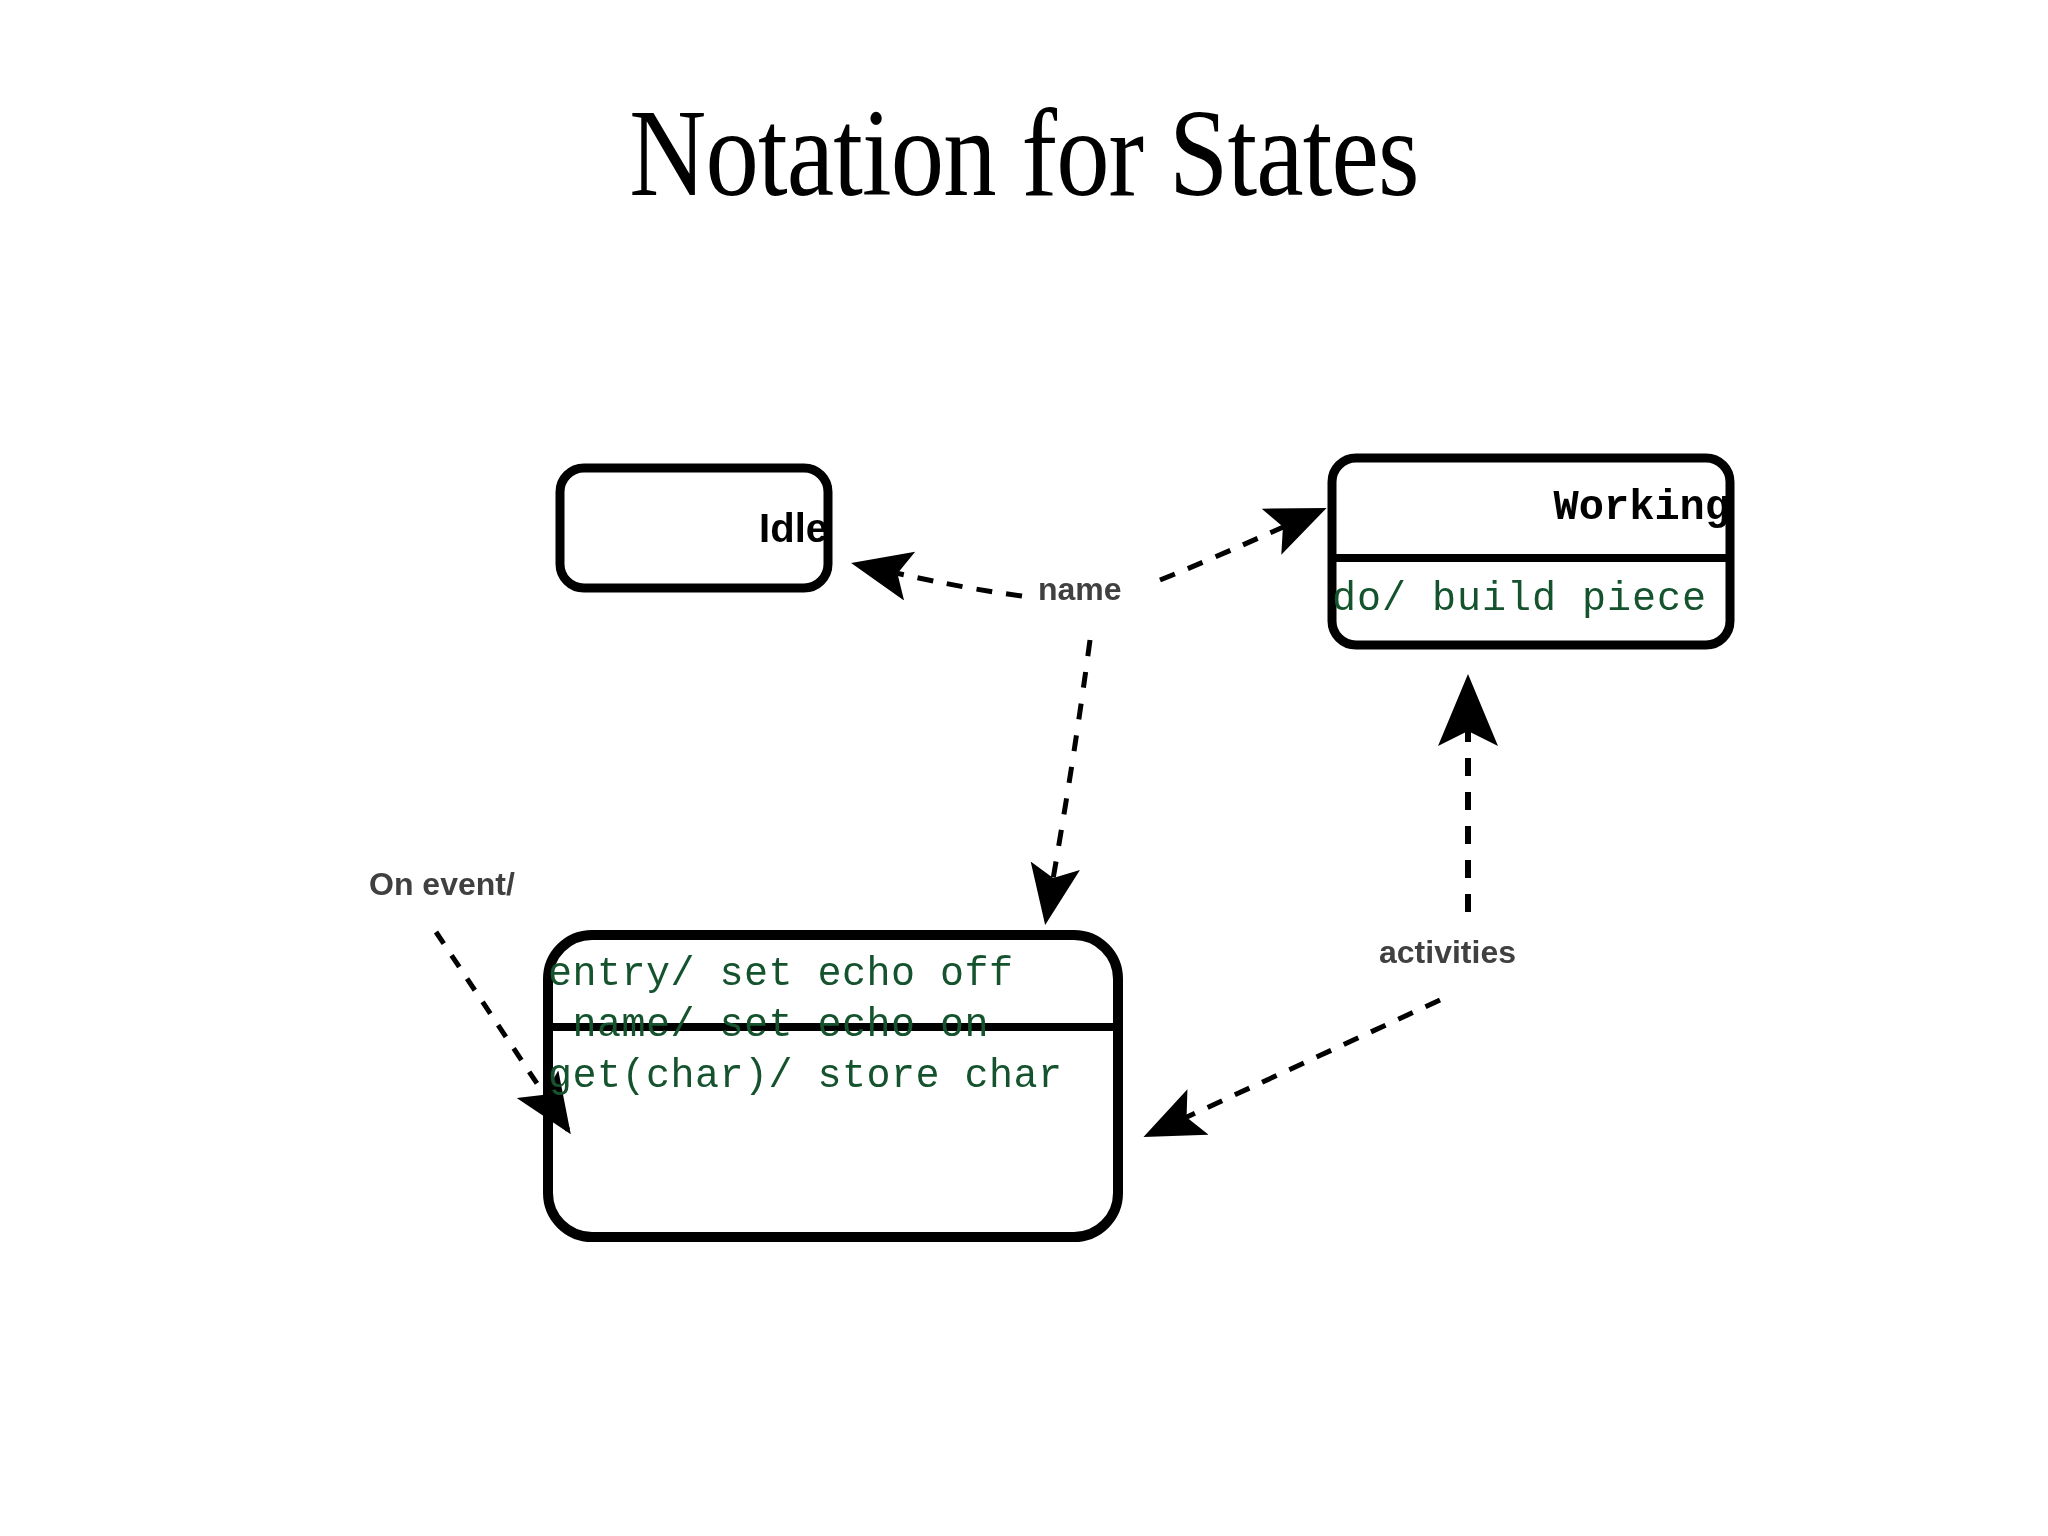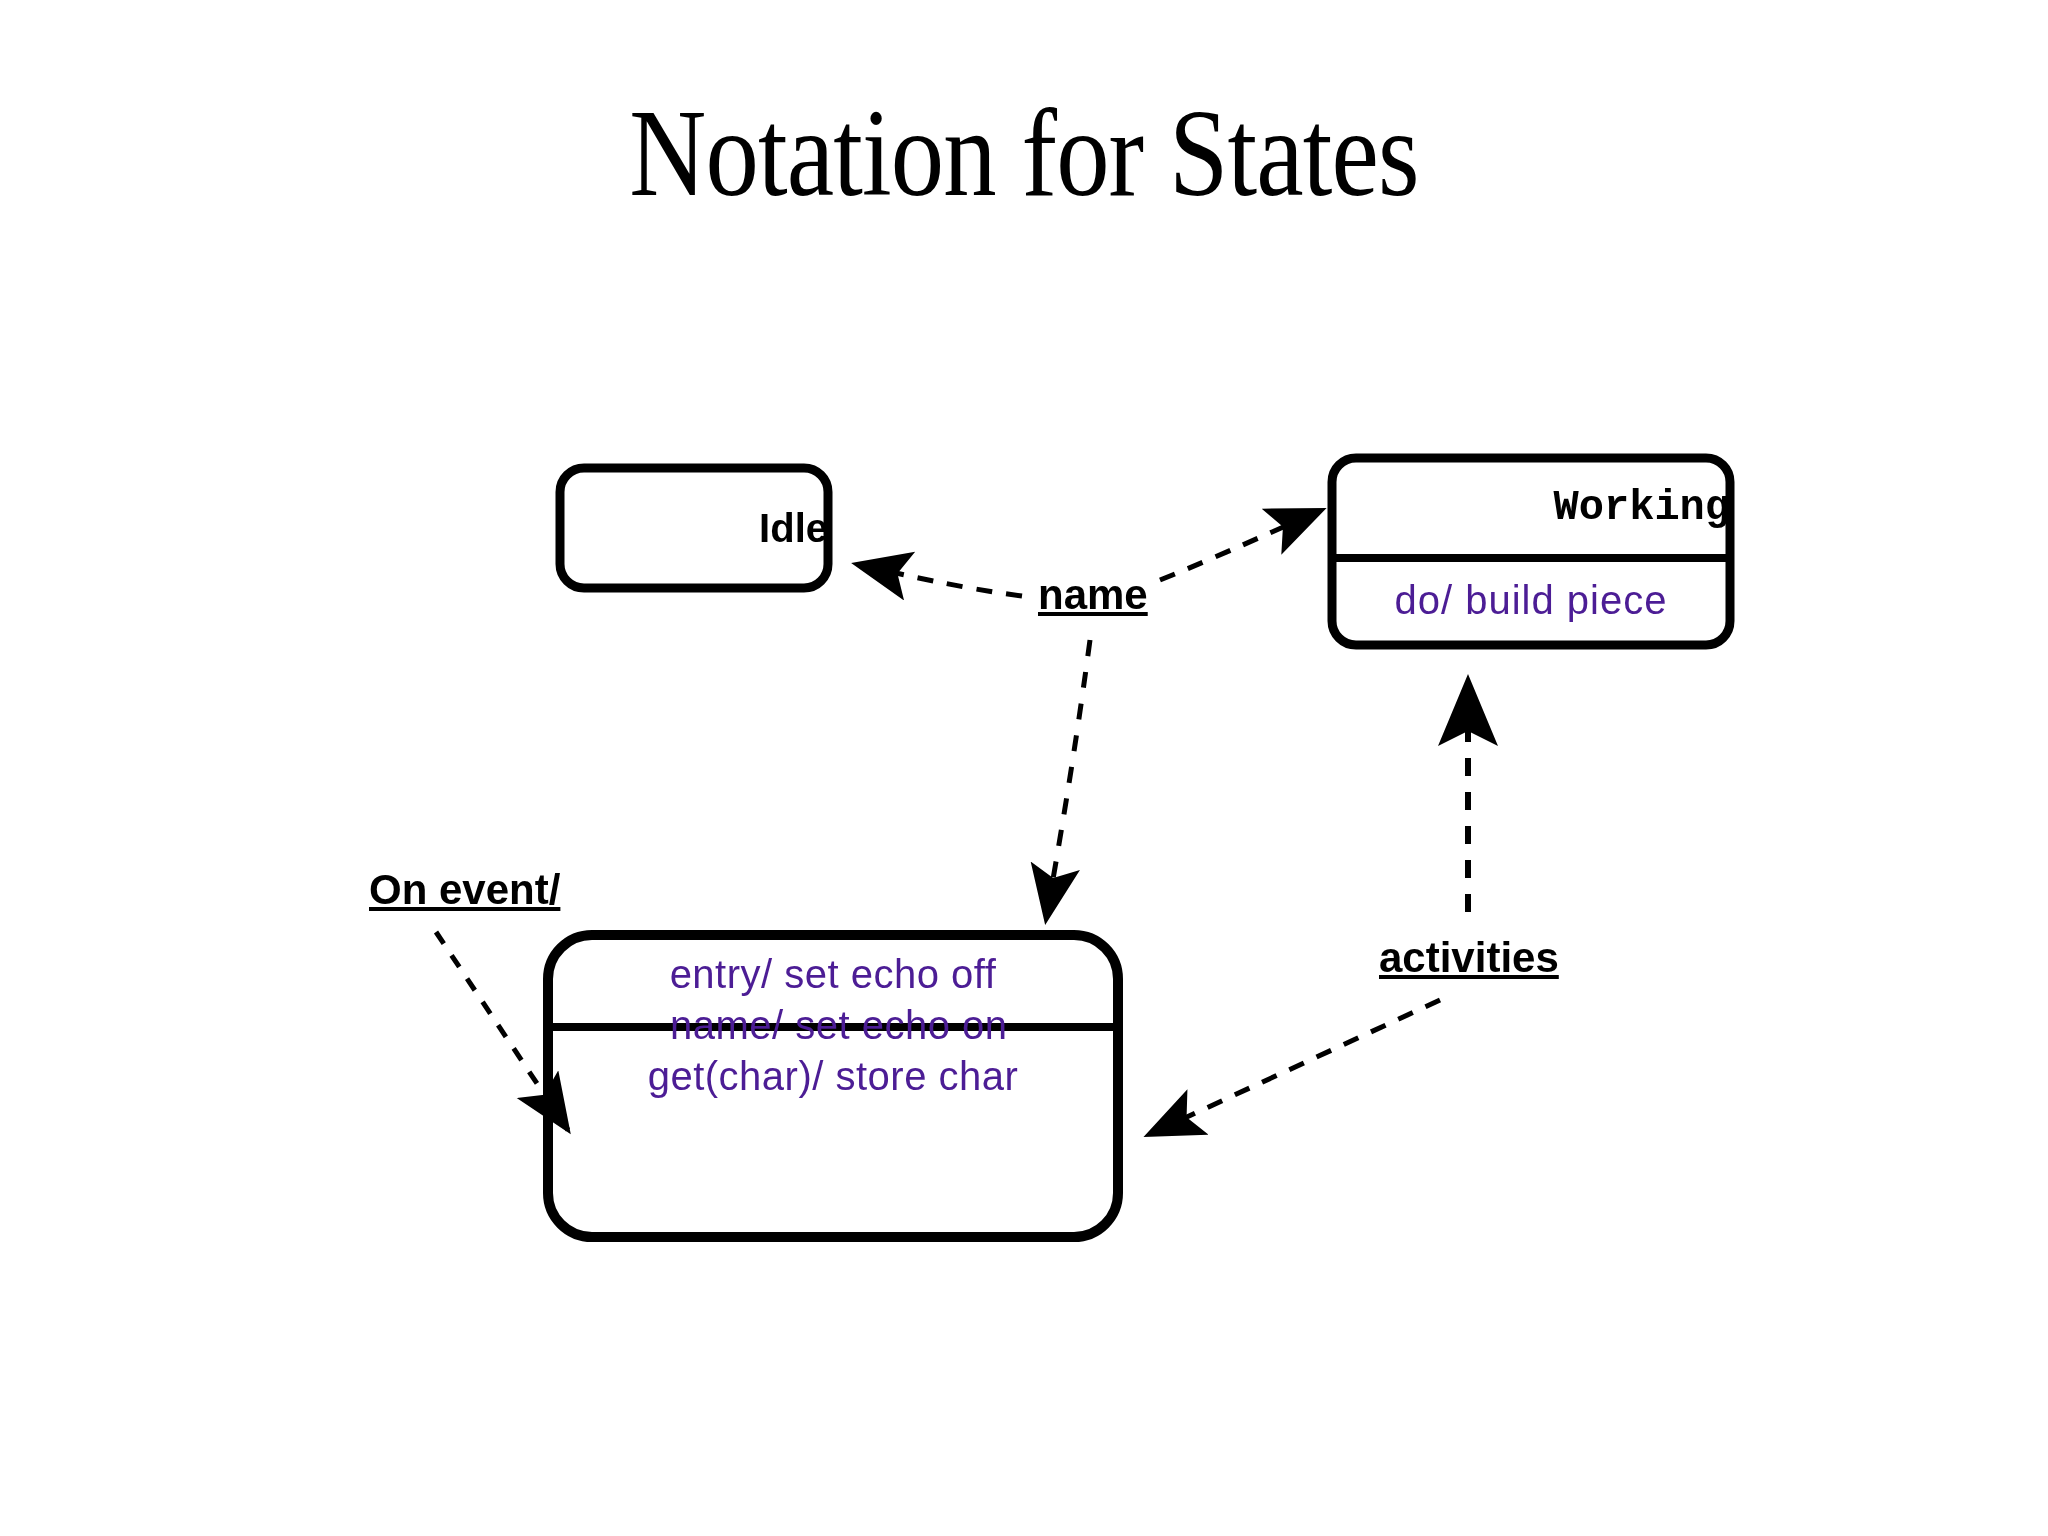--- a/index.html
+++ b/index.html
@@ -54,23 +54,23 @@
     background: transparent;
   }
   .state-name {
     font-family: "Liberation Sans", sans-serif;
     font-weight: bold;
     color: #000000;
     text-align: right;
     white-space: nowrap;
   }
   .state-compartment {
-    font-family: Liberation Sans, sans-serif;
-    color: #4c1d95;
-    text-align: center;
+    font-family: Liberation Mono, monospace;
+    color: #14532d;
+    text-align: left;
     white-space: pre;
   }
 
   #box-idle {
     left: 560px;
     top: 468px;
     width: 268px;
     height: 120px;
   }
   #box-idle .state-name {
@@ -110,24 +110,23 @@
     line-height: 51px;
     letter-spacing: 0.5px;
     padding-top: 14px;
   }
 
   
   .annotation-label {
     position: absolute;
     font-family: "Liberation Sans", sans-serif;
     font-weight: bold;
-    font-size: 42px;
-    color: #000000;
+    font-size: 32px;
+    color: #404040;
     white-space: nowrap;
-    text-decoration: underline;
   }
   #label-name      { left: 1038px; top: 571px; }
   #label-activities{ left: 1379px; top: 934px; }
   #label-on-event  { left: 369px;  top: 866px; }
 </style>
 </head>
 <body>
 
 <div id="slide">
 

